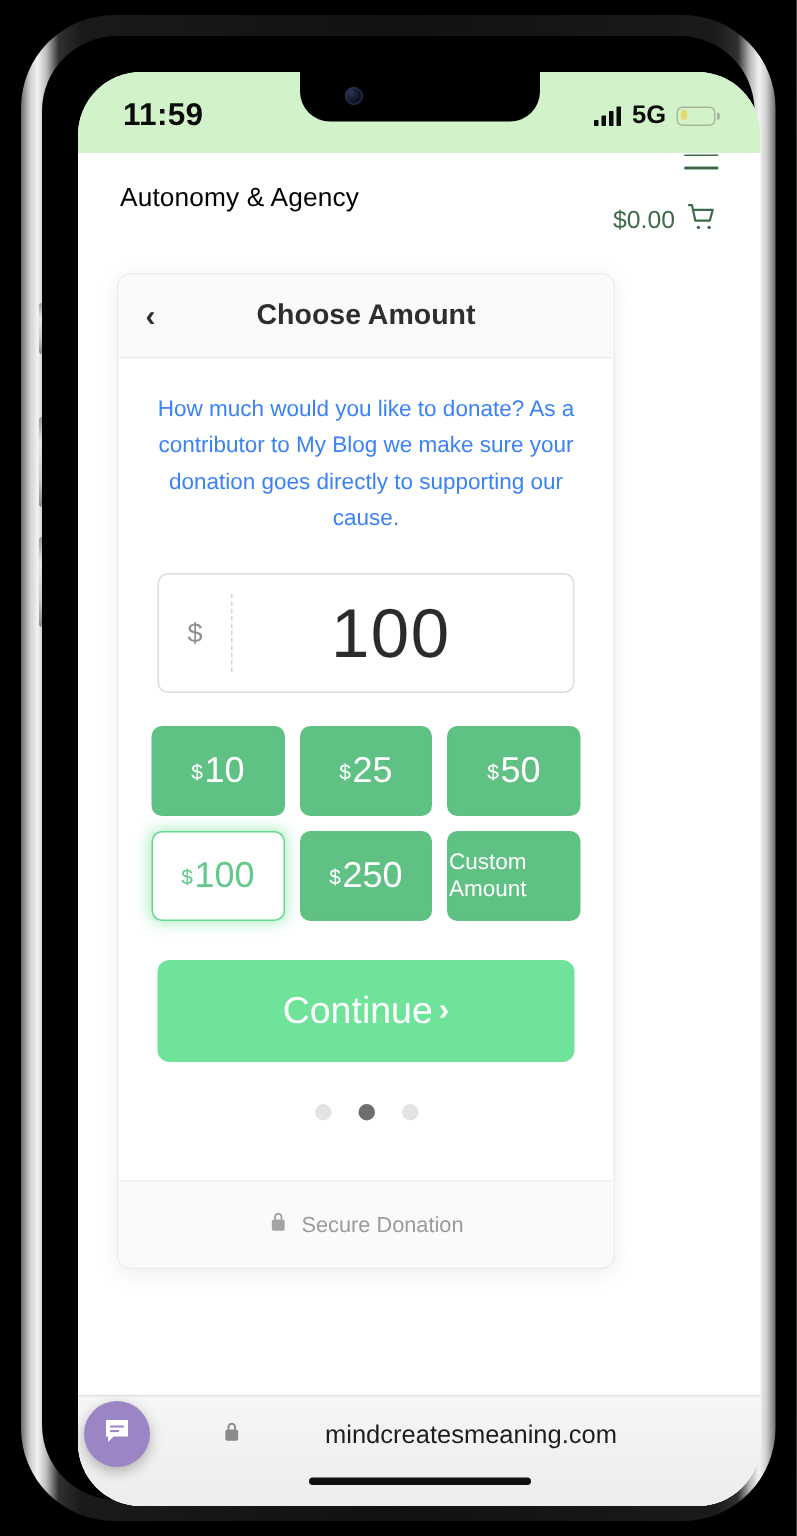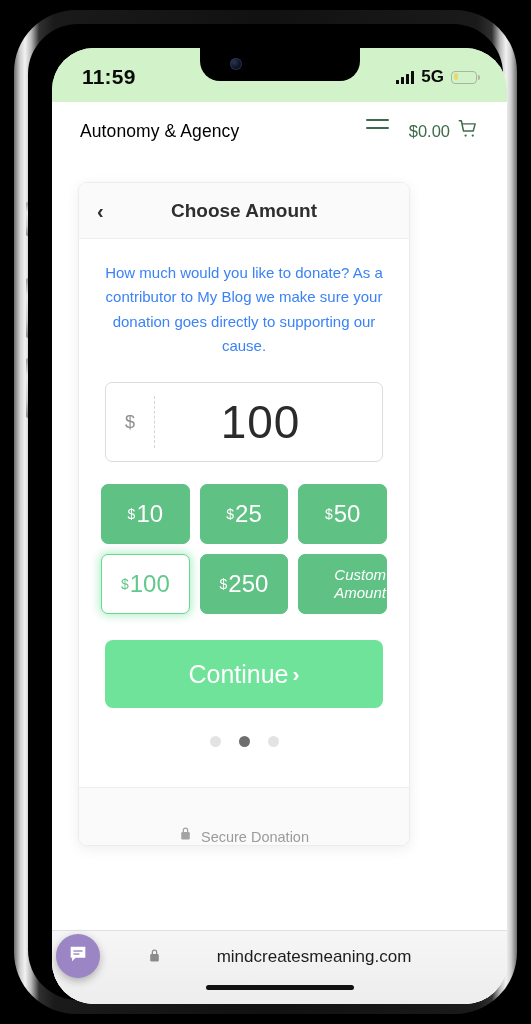--- a/index.html
+++ b/index.html
@@ -77,21 +77,21 @@
   #battery-icon::after { content:""; position:absolute; right:-4px; top:3.5px; width:2px; height:5px; background:#a9b59f; border-radius:0 2px 2px 0; }
   #battery-fill { position:absolute; left:1.5px; top:1.5px; height:7px; width:4px; background:#e8d96b; border-radius:2px; }
 
   
   #site-header {
     height:58px; background:#fff;
     display:flex; align-items:center; justify-content:space-between;
     padding:0 28px;
   }
   #brand-title { font-size:17.5px; color:#000000; letter-spacing:.1px; }
-  #header-actions { display:flex; align-items:flex-start; gap:20px; }
+  #header-actions { display:flex; align-items:flex-end; gap:20px;flex-direction:column; }
   #menu-icon { width:23px; height:12px; position:relative; cursor:pointer; }
   #menu-icon span { position:absolute; left:0; width:100%; height:1.8px; background:#3d6b4a; border-radius:1px; }
   #menu-icon span:nth-child(1){top:1px;} #menu-icon span:nth-child(2){bottom:1px;}
   #cart-group { display:flex; align-items:center; gap:7px; }
   #cart-total { font-size:16.5px; color:#3d6b4a; }
 
   
   #page-body { position:relative; height:calc(956px - 54px - 58px); background:#fff; }
 
   #donation-card {
@@ -135,37 +135,37 @@
   .amount-button {
     height:60px; border-radius:7px; background:#5fc183; border:1.5px solid #5fc183;
     display:flex; align-items:center; justify-content:center;
     color:#fff; font-size:24px; cursor:pointer; user-select:none;
   }
   .amount-button .cur { font-size:14px; vertical-align:super; margin-right:1px; }
   .amount-button.selected {
     background:#fff; border-color:#63d98d; color:#63c98a;
     box-shadow:0 0 9px 2px rgba(99,217,141,.45);
   }
-  .amount-button.custom { font-size:15px; line-height:1.22; text-align:right;font-style:italic; }
+  .amount-button.custom { font-size:15px; line-height:1.22; text-align:left; }
 
   #continue-button {
     margin:26px 4px 0; height:68px; border-radius:8px;
     background:#6fe39a; color:#fff; font-size:25px;
     display:flex; align-items:center; justify-content:center; gap:4px;
     cursor:pointer; user-select:none;
   }
   #continue-chevron { font-size:21px; font-weight:700; }
 
   #pager-dots { display:flex; justify-content:center; gap:18px; margin-top:28px; }
   .pager-dot { width:11px; height:11px; border-radius:50%; background:#e3e3e3; cursor:pointer; }
   .pager-dot.active { background:#6e6e6e; }
 
   #card-footer {
     margin-top:22px; height:58px; background:#fafafa; border-top:1px solid #eee;
-    display:flex; align-items:flex-end; justify-content:center; gap:9px;
+    display:flex; align-items:center; justify-content:center; gap:9px;
   }
   #secure-label { font-size:14.5px; color:#9b9b9b; }
 
   
   #chat-widget {
     position:absolute; left:4px; bottom:26px;
     width:44px; height:44px; border-radius:50%;
     background:#9b85c4; display:flex; align-items:center; justify-content:center;
     box-shadow:0 3px 9px rgba(0,0,0,.28); cursor:pointer; z-index:25;
   }

